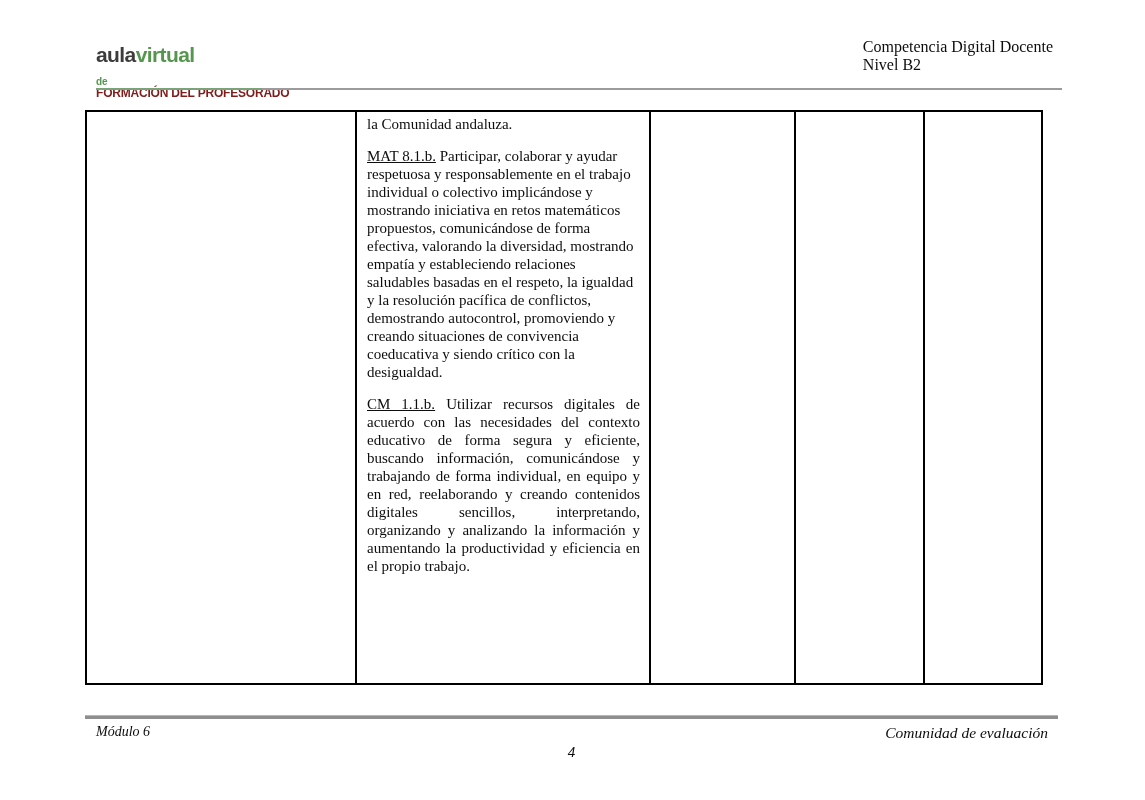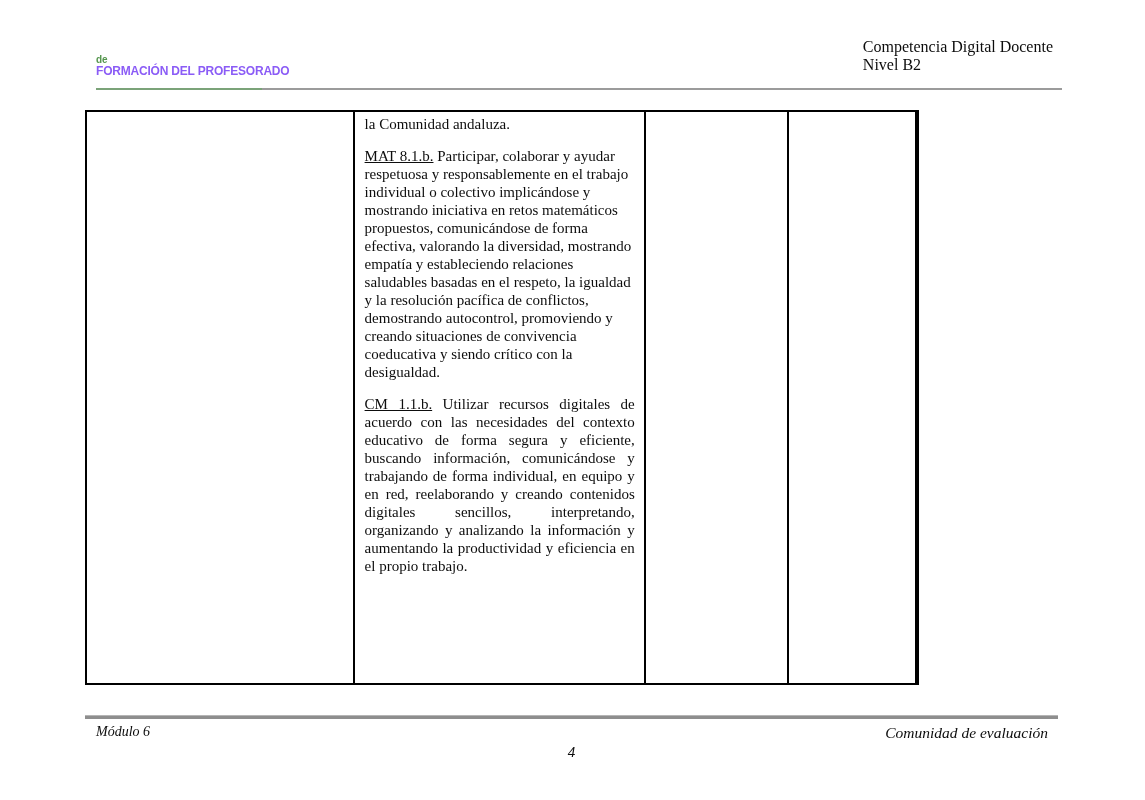--- a/index.html
+++ b/index.html
@@ -30,21 +30,21 @@
     font-size: 10px; font-weight: bold;
     color: #55964e;
     line-height: 8px;
     margin-top: 12px;
   }
   .logo-sub {
     font-family: "Liberation Sans", sans-serif;
     font-weight: bold;
     font-size: 12px;
     letter-spacing: -0.2px;
-    color: #8b5cf6;
+    color: #7f1d1d;
     line-height: 13px;
     margin-top: 1px;
   }
   .header-rule {
     position: absolute; left: 96px; top: 88px;
     width: 966px; height: 2px;
     background: #9b9b9b;
   }
   .header-rule-green {
     position: absolute; left: 96px; top: 88px;
@@ -55,21 +55,21 @@
     position: absolute; right: 92px; top: 38px;
     text-align: left;
     font-size: 16px;
     line-height: 18px;
     color: #0c0c0c;
   }
 
   
   .criteria-table {
     position: absolute; left: 85px; top: 110px;
-    width: 834px; height: 575px;
+    width: 958px; height: 575px;
     border: 2px solid #000000;
     box-sizing: border-box;
     display: flex;
     background: #ffffff;
     padding-left: 32px;
   }
   .cell {
     box-sizing: border-box;
     border-right: 2px solid #000000;
     height: 100%;
@@ -109,20 +109,23 @@
   .footer-page {
     position: absolute; left: 85px; top: 744px;
     width: 973px; text-align: center;
     font-style: italic; font-size: 15px; color: #0c0c0c;
   }
 </style>
 </head>
 <body>
 
 <div class="logo">
+  <div class="logo-line1">
+    <span class="logo-aula">aula</span><span class="logo-virtual">virtual</span>
+  </div>
   <div class="logo-de">de</div>
   <div class="logo-sub">FORMACIÓN DEL PROFESORADO</div>
 </div>
 <div class="header-rule"></div>
 <div class="header-rule-green"></div>
 
 <div class="doc-title">
   <div>Competencia Digital Docente</div>
   <div>Nivel B2</div>
 </div>

